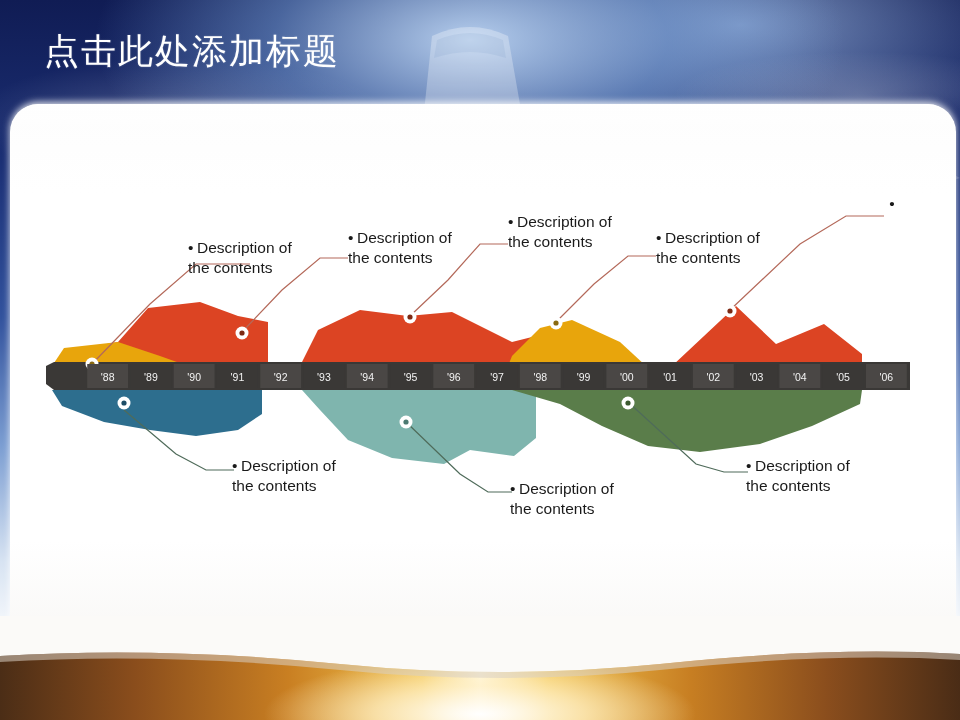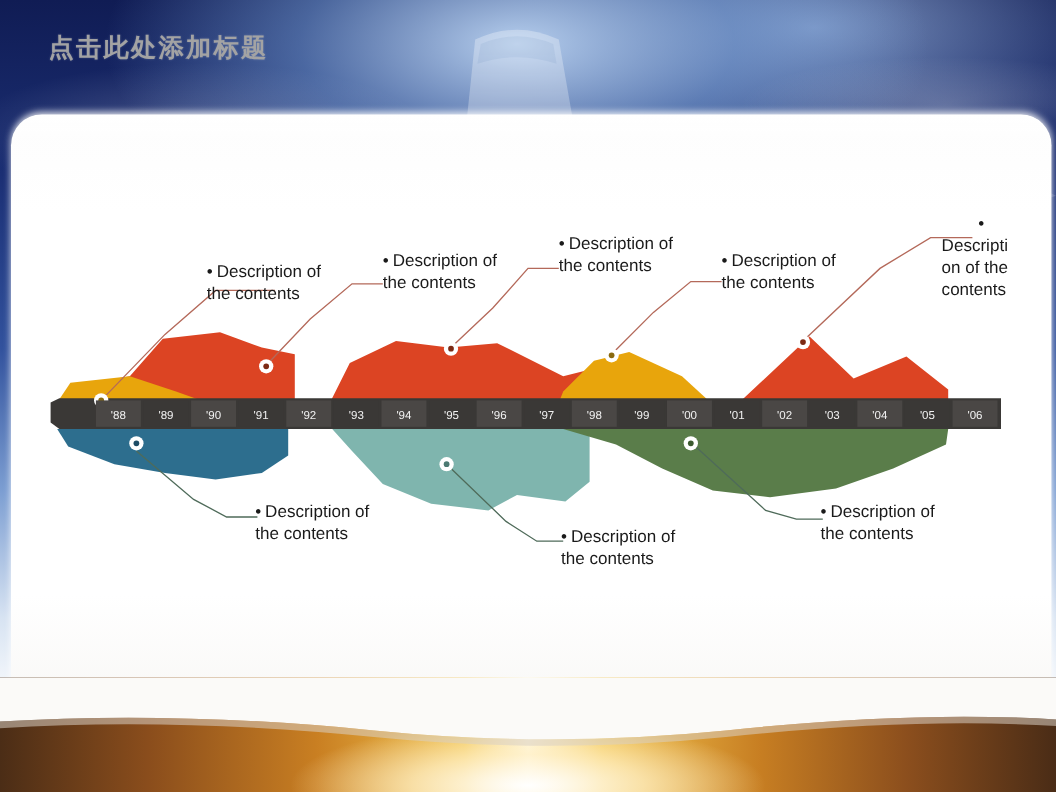--- a/index.html
+++ b/index.html
@@ -52,22 +52,22 @@
       radial-gradient(ellipse 300px 80px at 480px 98px, rgba(255,255,255,.98) 0%, rgba(255,240,200,.75) 35%, rgba(255,215,130,0) 72%),
       linear-gradient(90deg,#4b2d16 0%,#8a4d1c 14%,#c97f22 30%,#f2c44f 44%,#fff8e0 50%,#f3c651 57%,#c77e22 72%,#8b4e1d 86%,#4a2c16 100%);
   }
   .sunset-curve{
     position:absolute;left:0;bottom:0;width:960px;height:104px;
   }
 
   
   .title{
     position:absolute;left:44px;top:28px;
-    font-size:23px;font-weight:700;letter-spacing:2px;
-    color:#a3a3a3;
+    font-size:35px;font-weight:400;letter-spacing:2px;
+    color:#ffffff;
     text-shadow:0 0 2px rgba(255,255,255,.25);
     font-family:"DejaVu Sans","Liberation Sans",sans-serif;
     white-space:nowrap;
   }
 
   
   .stage{position:absolute;left:0;top:104px;width:960px;height:560px;}
   .chart-svg{position:absolute;left:0;top:0;width:960px;height:560px;}
 
   
@@ -259,23 +259,21 @@
     </svg>
 
     <div class="lbl" style="left:188px;top:134px;width:140px;"><span class="bul">•</span><span>Description of
 the contents</span></div>
     <div class="lbl" style="left:348px;top:124px;width:140px;"><span class="bul">•</span><span>Description of
 the contents</span></div>
     <div class="lbl" style="left:508px;top:108px;width:140px;"><span class="bul">•</span><span>Description of
 the contents</span></div>
     <div class="lbl" style="left:656px;top:124px;width:140px;"><span class="bul">•</span><span>Description of
 the contents</span></div>
-    <div class="lbl" style="left:856px;top:90px;width:86px;text-align:left;"><span style="display:block;text-align:center;width:72px;" class="bul">•</span><span>Descripti
-on of the
-contents</span></div>
+    <div class="lbl" style="left:856px;top:90px;width:86px;text-align:left;"><span style="display:block;text-align:center;width:72px;" class="bul">•</span></div>
 
     <div class="lbl" style="left:232px;top:352px;width:150px;"><span class="bul">•</span><span>Description of
 the contents</span></div>
     <div class="lbl" style="left:510px;top:375px;width:150px;"><span class="bul">•</span><span>Description of
 the contents</span></div>
     <div class="lbl" style="left:746px;top:352px;width:150px;"><span class="bul">•</span><span>Description of
 the contents</span></div>
   </div>
 
   <div class="sunset"></div>

